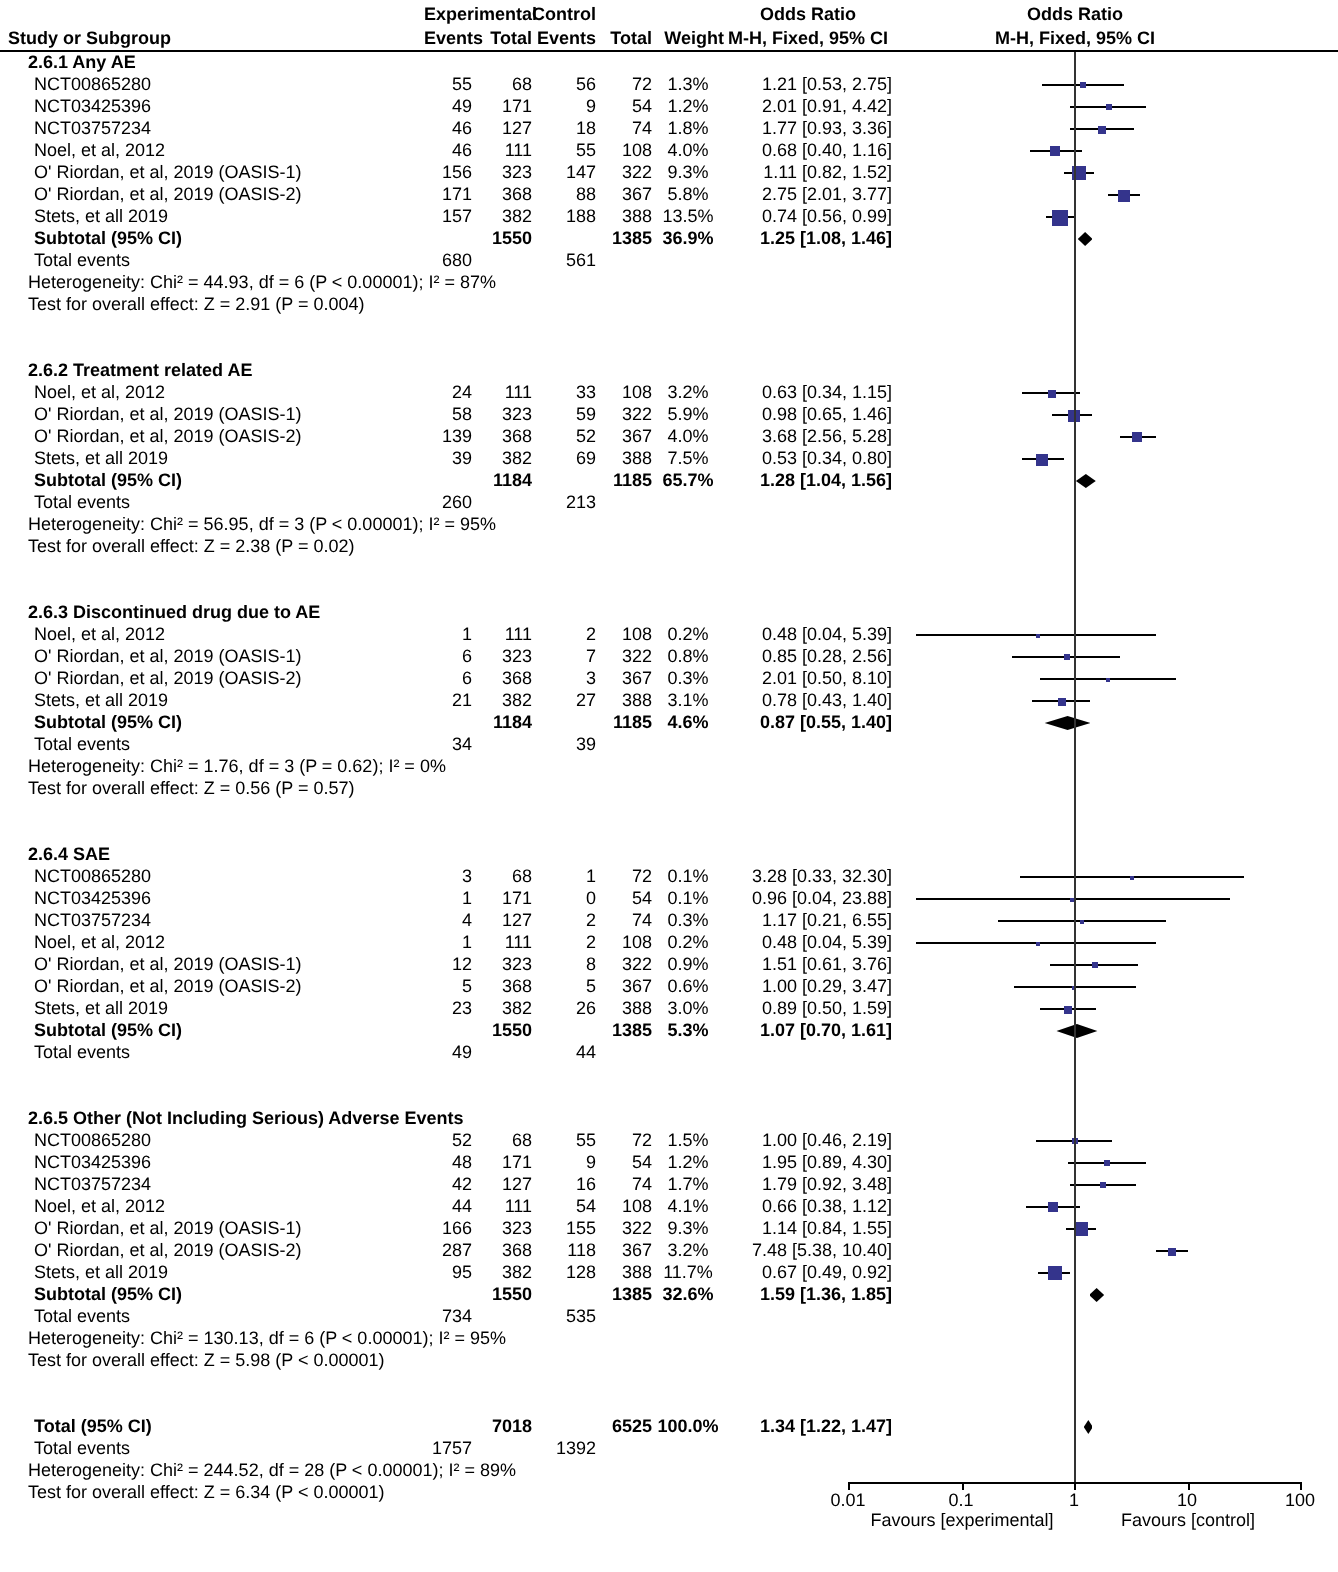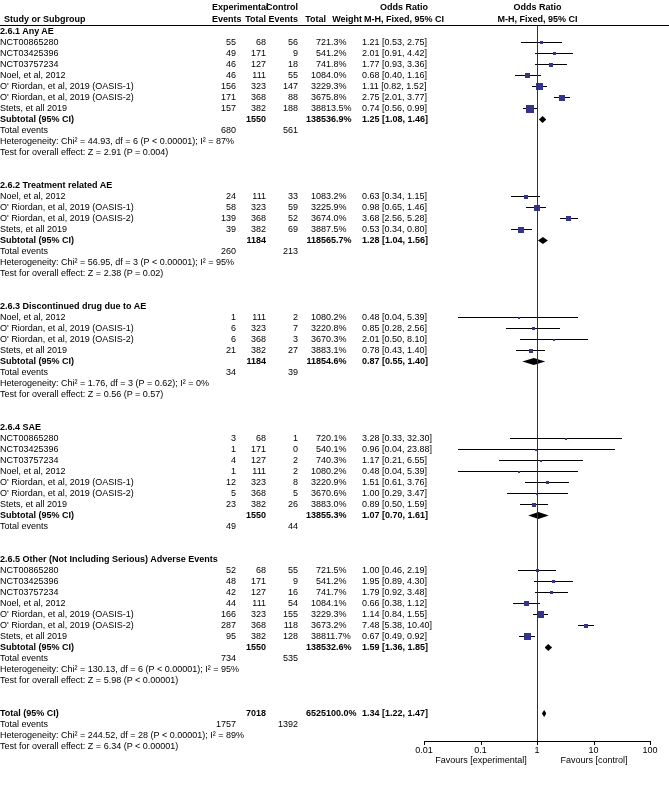--- a/index.html
+++ b/index.html
@@ -20,28 +20,28 @@
   .s-tot2{left:298px;width:28px;top:14px;text-align:right}
   .s-wt{left:326px;width:36px;top:14px;text-align:right}
   .s-mh1{left:362px;width:84px;top:14px;text-align:center}
   .s-mh2{left:424px;width:227px;top:14px;text-align:center}
   
   #rows{position:absolute;top:26px;left:0;width:669px}
   .row{display:flex;position:relative;height:11px;line-height:11px}
   .gap{height:22px}
   .cell{flex:0 0 auto;white-space:nowrap;overflow:visible}
   .bold{font-weight:bold}
-  .c-study{width:212px;padding-left:0}
+  .c-study{width:212px;padding-left:17px}
   .c-ev1{width:24px;text-align:right}
   .c-tot1{width:30px;text-align:right}
   .c-ev2{width:32px;text-align:right}
   .c-tot2{width:28px;text-align:right}
-  .c-wt{width:36px;text-align:left}
-  .c-ci{width:84px;text-align:left}
-  .c-full{width:660px;padding-left:0}
+  .c-wt{width:36px;text-align:center}
+  .c-ci{width:84px;text-align:right}
+  .c-full{width:660px;padding-left:14px}
   
   .plot{position:absolute;left:424px;top:0;width:227px;height:11px}
   .ciline{position:absolute;top:5px;height:1px}
   .sq{position:absolute}
   .diamond{position:absolute;top:2px;height:7px;clip-path:polygon(0 50%,50% 0,100% 50%,50% 100%)}
   .vline{position:absolute;left:537px;top:26px;width:1px;height:715px;background:#333}
   
   .axis{position:absolute;left:424px;top:741px;width:227px;height:26px;border-top:1px solid #000}
   .tick{position:absolute;top:0;width:1px;height:3px;background:#000}
   .ticklab{position:absolute;top:3px;width:30px;text-align:center}

